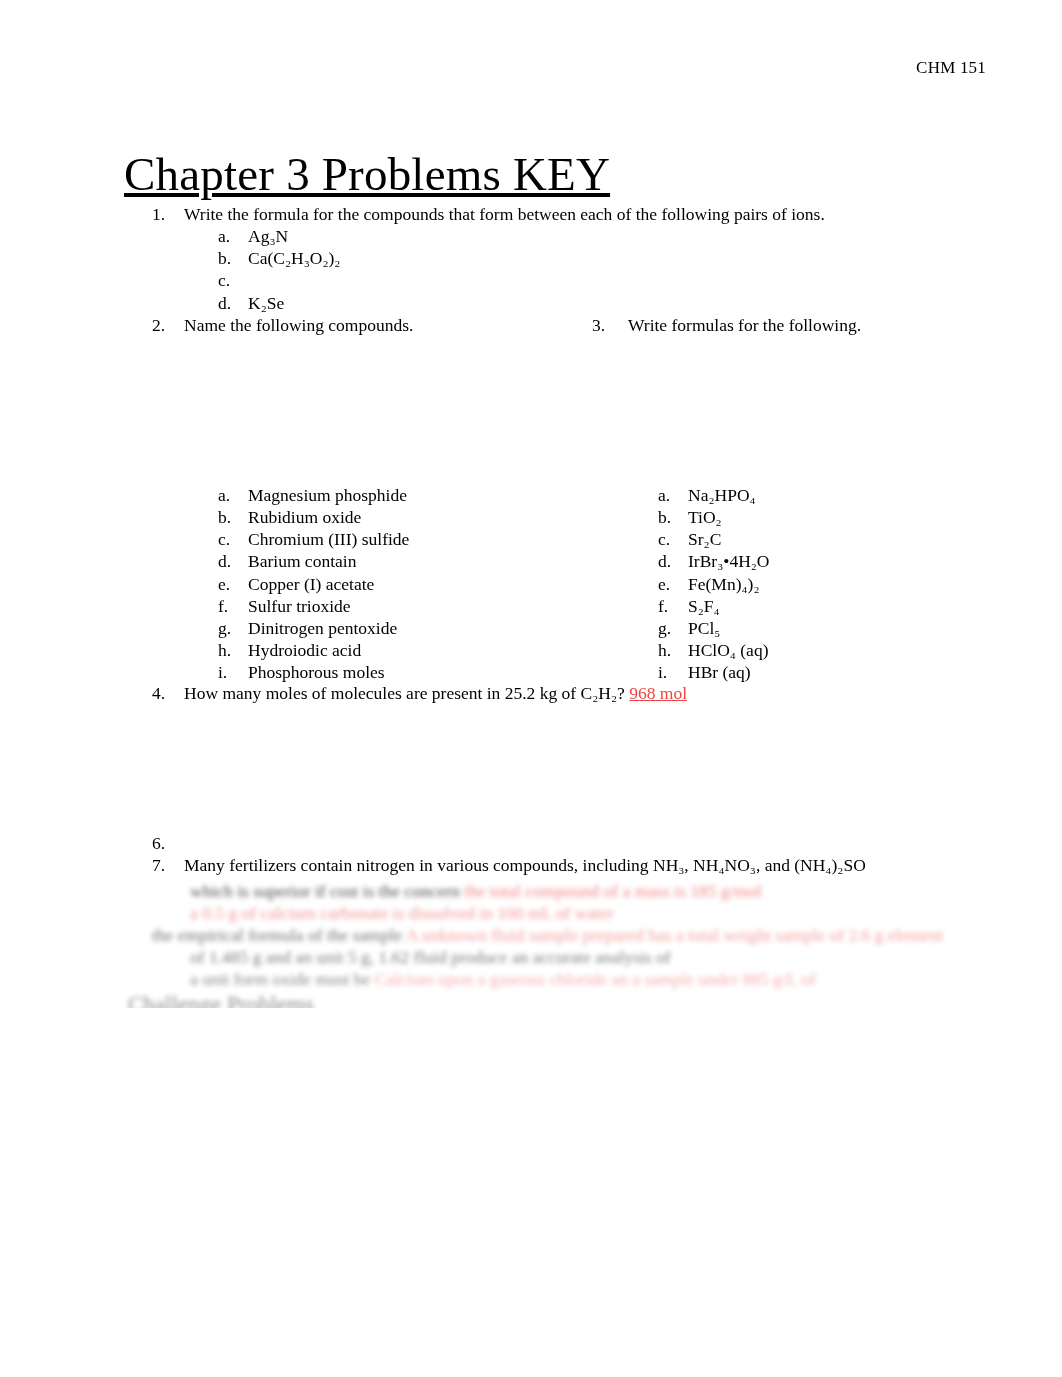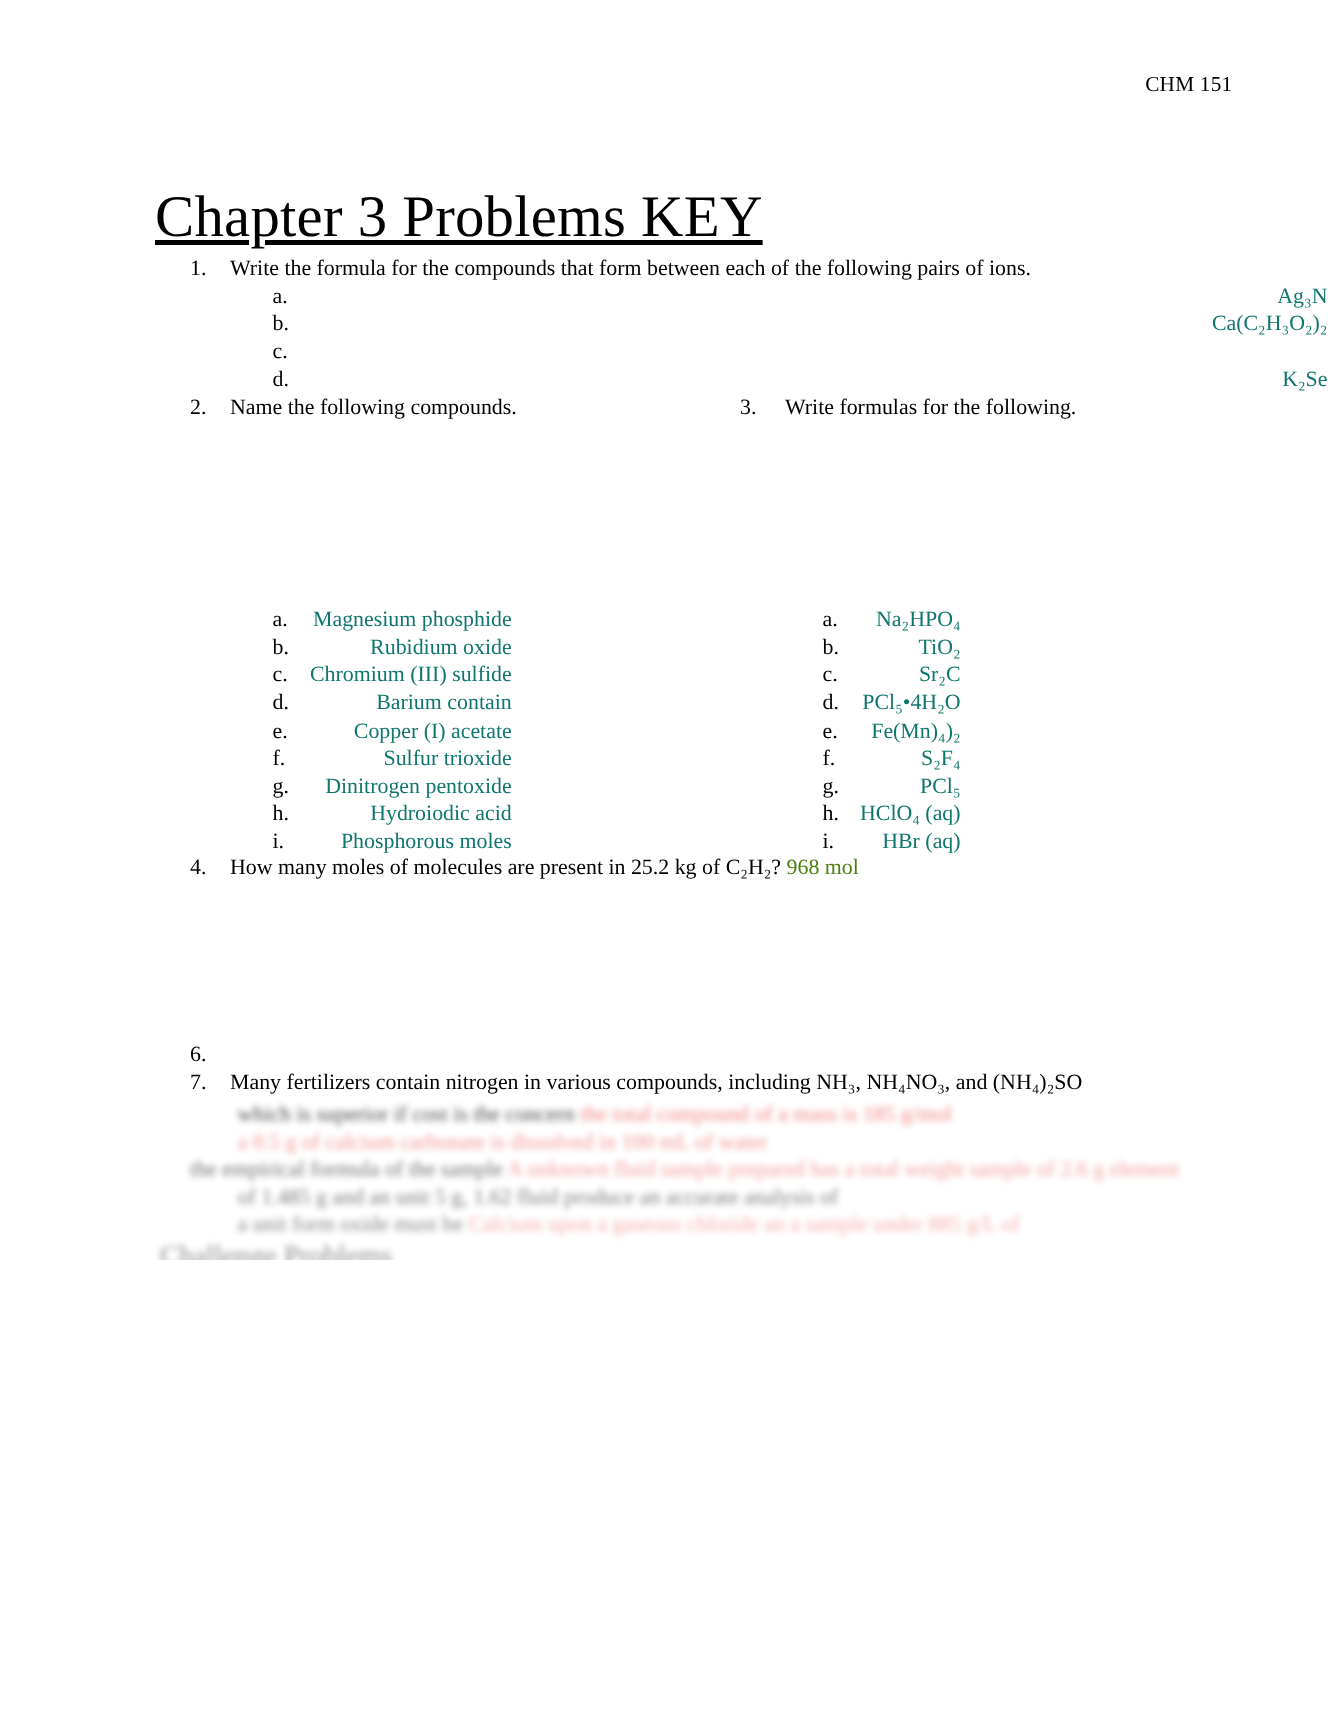--- a/index.html
+++ b/index.html
@@ -78,28 +78,28 @@
     font-size: 17.5px;
     line-height: 22.2px;
     padding-left: 218px;
   }
   .sub-letter {
     width: 30px;
     flex: 0 0 30px;
     color: #000;
   }
   .sub-ans {
-    color: #0f766e;
+    color: #000000;
     flex: 1 1 auto;
     white-space: nowrap;
-    text-align: right;
   }
 
   .ans {
-    color: #4d7c0f;
+    color: #ef4444;
+    text-decoration: underline;
   }
 
   
   .two-col-heads {
     position: relative;
     height: 22px;
   }
   .col-left-head, .col-right-head {
     position: absolute;
     top: 0;
@@ -277,21 +277,21 @@
         <div class="sub-row">
           <span class="sub-letter">b.</span>
           <span class="sub-ans">TiO₂</span>
         </div>
         <div class="sub-row">
           <span class="sub-letter">c.</span>
           <span class="sub-ans">Sr₂C</span>
         </div>
         <div class="sub-row">
           <span class="sub-letter">d.</span>
-          <span class="sub-ans">PCl₅•4H₂O</span>
+          <span class="sub-ans">IrBr₃•4H₂O</span>
         </div>
         <div class="sub-row">
           <span class="sub-letter">e.</span>
           <span class="sub-ans">Fe(Mn)₄)₂</span>
         </div>
         <div class="sub-row">
           <span class="sub-letter">f.</span>
           <span class="sub-ans">S₂F₄</span>
         </div>
         <div class="sub-row">

